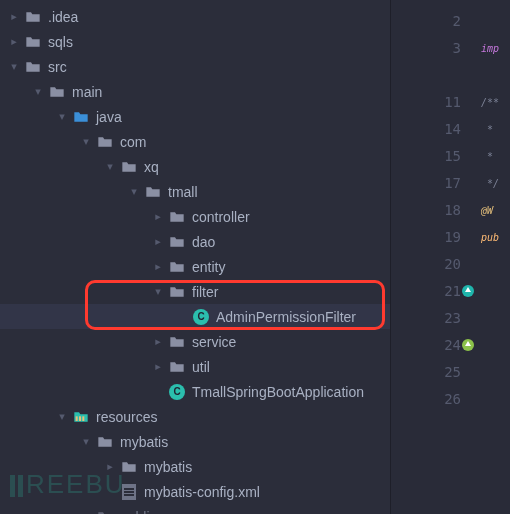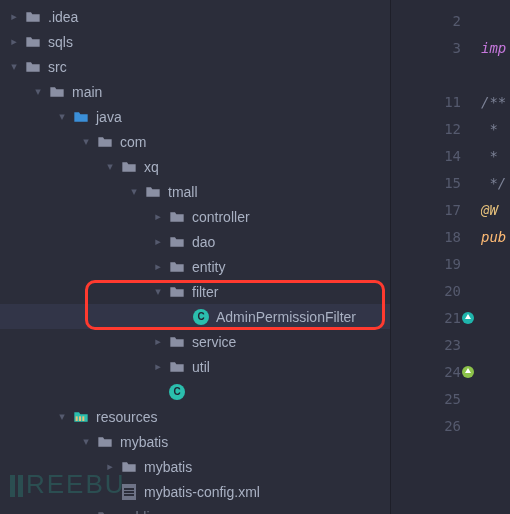--- a/index.html
+++ b/index.html
@@ -43,21 +43,21 @@
   .gutter-icon {
     position: absolute;
     right: -14px;
     top: 6px;
     width: 14px;
     height: 14px;
   }
   .code-area {
     flex: 1;
     font-family: Consolas, monospace;
-    font-size: 14px;
+    font-size: 10px;
     line-height: 27px;
     padding-top: 8px;
     color: #7c8296;
     font-style: italic;
     overflow: hidden;
   }
   .code-line { height: 27px; white-space: pre; }
   .kw-import { color: #c678dd; font-style: italic; }
   .kw-anno { color: #e5c07b; font-style: italic; }
   .kw-pub { color: #fdba74; }
@@ -283,20 +283,21 @@
             <path class="folder-grey" d="M2 3h7l2 3h11v11H2z"></path>
           </svg>
         </span>
       <span class="label">util</span>
     </div>
 
     <div class="row" style="padding-left:168px">
       <span class="icon">
           <span class="class-icon">C</span>
         </span>
+      <span class="label">TmallSpringBootApplication</span>
     </div>
 
     <div class="row" style="padding-left:52px">
       <span class="chev">▾</span>
       <span class="icon">
           <svg class="folder-svg" viewBox="0 0 24 20">
             <path class="folder-teal" d="M2 3h7l2 3h11v11H2z"></path>
             <rect x="4" y="9" width="3" height="7" fill="#e5c07b"></rect>
             <rect x="9" y="9" width="3" height="7" fill="#e5c07b"></rect>
             <rect x="14" y="9" width="3" height="7" fill="#e5c07b"></rect>
@@ -344,21 +345,20 @@
 
   </div>
 </div>
 
 <div class="editor-panel">
   <div class="gutter">
     <div class="gutter-line">2</div>
     <div class="gutter-line">3</div>
     <div class="gutter-line"> </div>
     <div class="gutter-line">11</div>
-    <div class="gutter-line">12</div>
     <div class="gutter-line">14</div>
     <div class="gutter-line">15</div>
     <div class="gutter-line">17</div>
     <div class="gutter-line">18</div>
     <div class="gutter-line">19</div>
     <div class="gutter-line">20</div>
     <div class="gutter-line"><span>21</span>
       <svg class="gutter-icon" viewBox="0 0 14 14">
           <circle cx="7" cy="7" r="6" fill="#1fb5ac"></circle>
           <path d="M7 3 L10 8 L4 8 Z" fill="#fff"></path>

